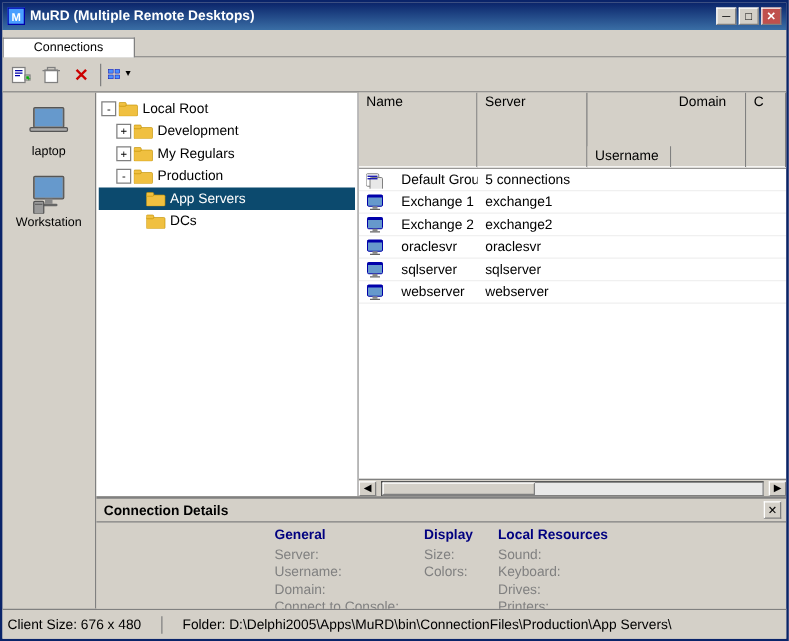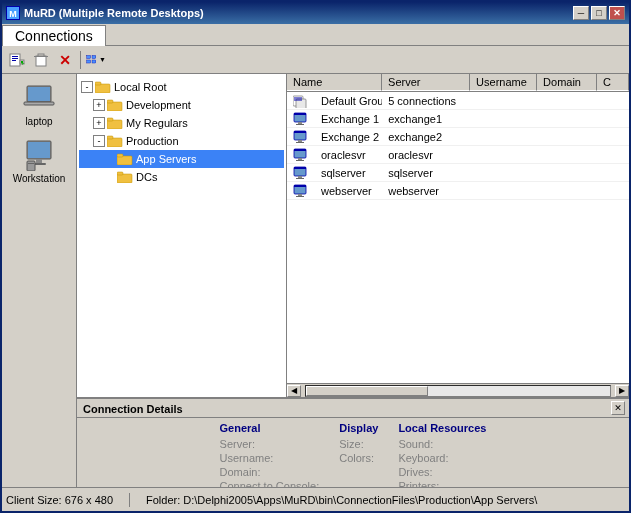--- a/index.html
+++ b/index.html
@@ -199,21 +199,21 @@
       display: flex;
       align-items: center;
       height: 18px;
       cursor: pointer;
       white-space: nowrap;
       font-size: 11px;
       padding-right: 4px;
     }
 
     .tree-node.selected {
-      background: #3b82f6;
+      background: #0c4a6e;
       color: white;
       text-align: center;
     }
 
     .tree-indent {
       display: inline-block;
       flex-shrink: 0;
     }
 
     .tree-toggle {
@@ -416,39 +416,39 @@
     .tab-bar {
       height: 22px;
       background: #d4d0c8;
       display: flex;
       align-items: flex-end;
       border-bottom: 1px solid #808080;
       flex-shrink: 0;
     }
 
     .tab {
-      padding: 2px 12px;
+      padding: 2px 24px;
       background: #d4d0c8;
       border: 1px solid #808080;
       border-bottom: none;
       margin-right: 2px;
-      font-size: 14px;
+      font-size: 10px;
       cursor: pointer;
       position: relative;
       bottom: -1px;
     }
 
     .tab.active {
       background: #ffffff;
       z-index: 1;
     }
 
     .col-name { width: 130px; }
     .col-server { width: 120px; }
-    .col-username { width: 90px; }
+    .col-username { width: 90px; margin-top: 43px; }
     .col-domain { width: 80px; }
     .col-c { width: 40px; }
 
     
     .watermark-container {
       position: absolute;
       top: 24px;
       left: 0;
       pointer-events: none;
       z-index: 200;

